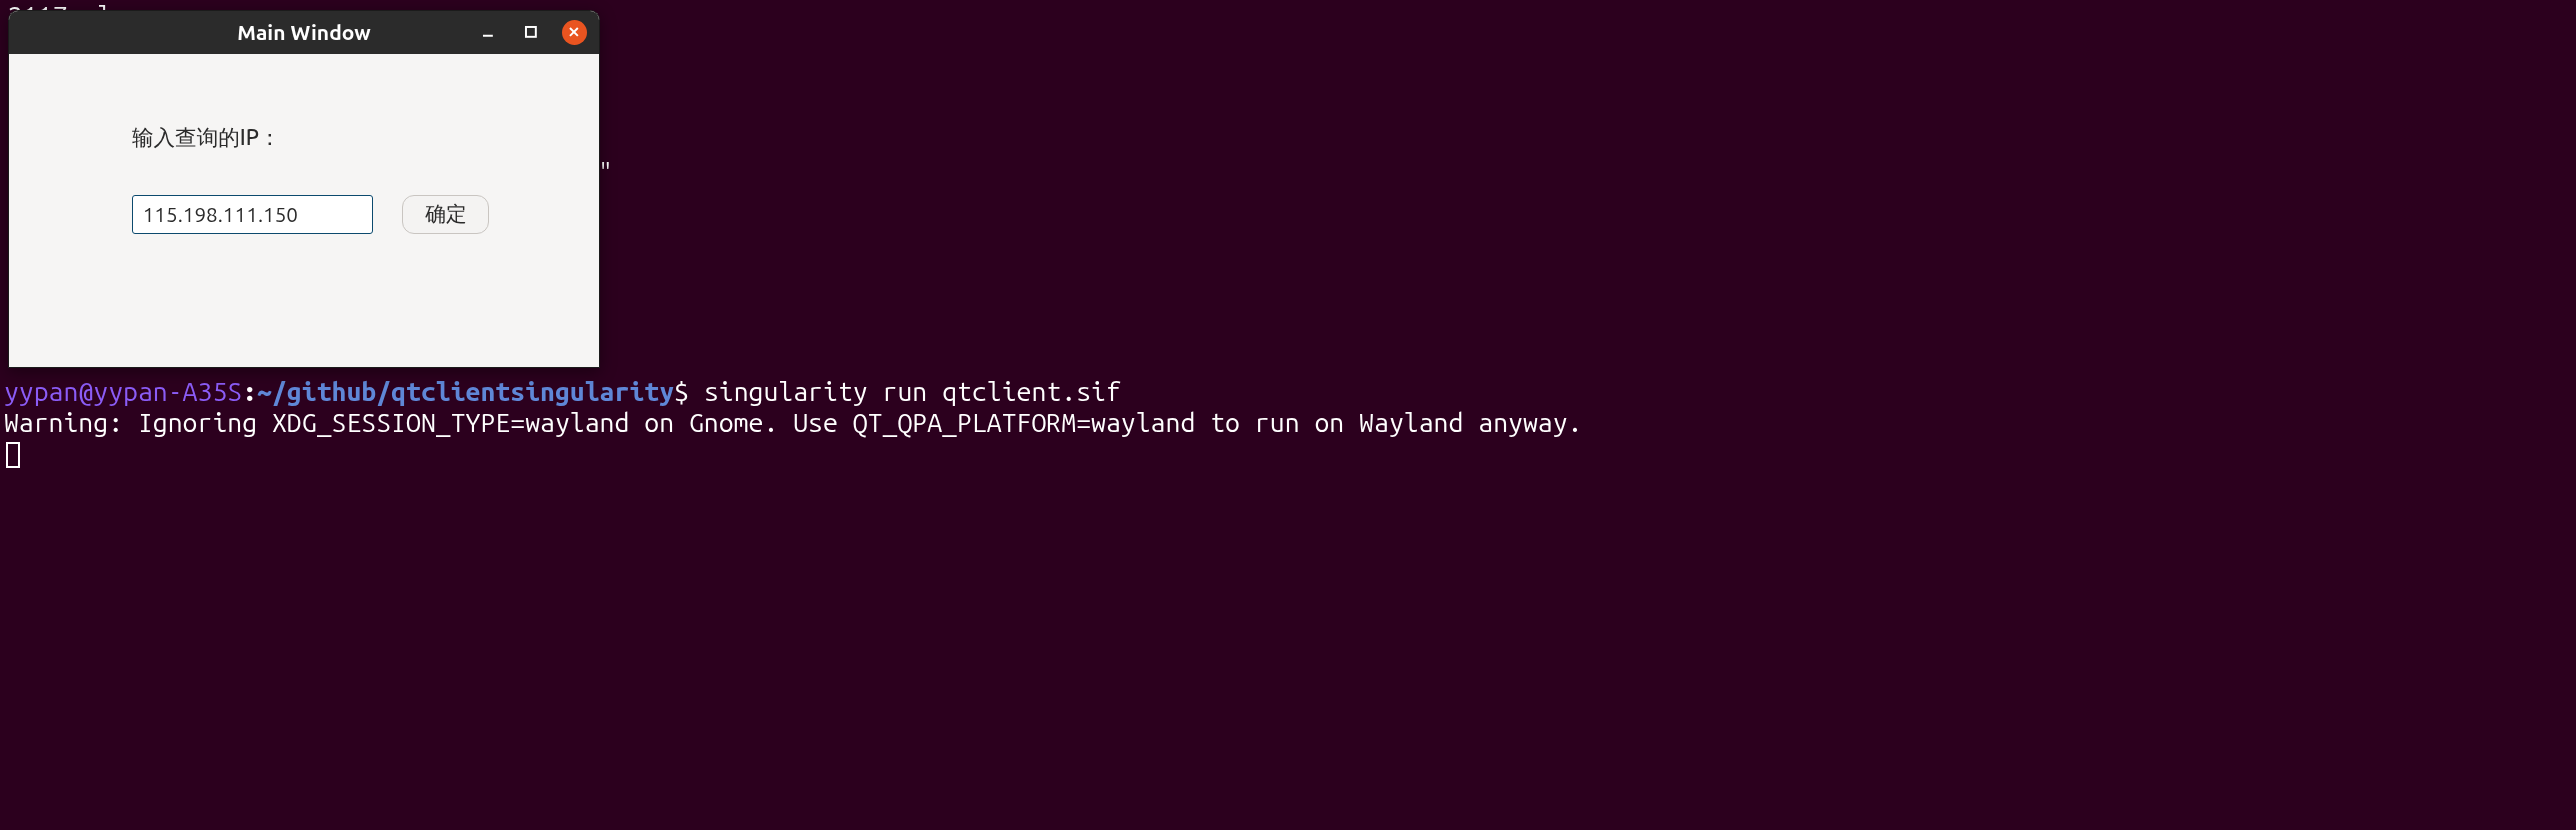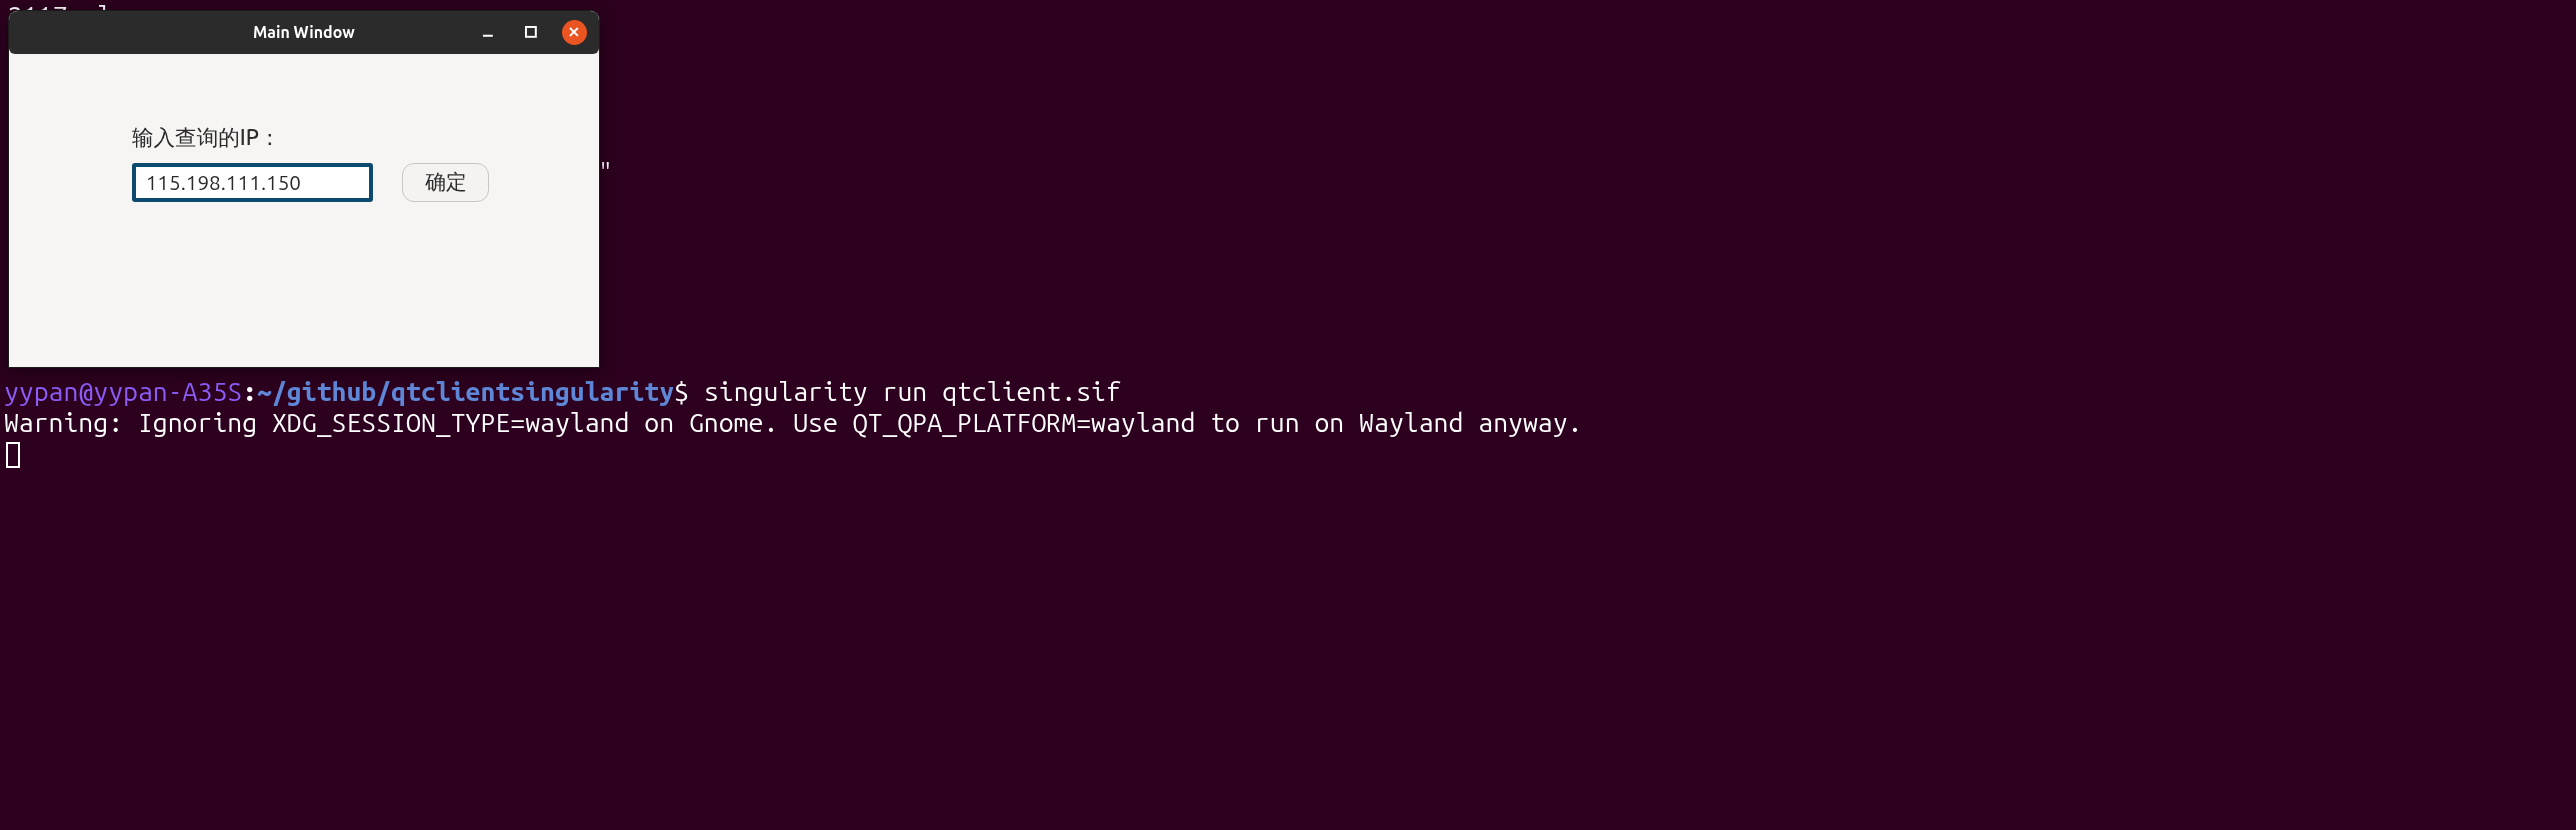--- a/index.html
+++ b/index.html
@@ -76,23 +76,22 @@
       font-family: "Ubuntu", "DejaVu Sans", sans-serif;
     }
     .titlebar {
       height: 43px;
       background: #2b2b2b;
       display: flex;
       align-items: center;
       justify-content: center;
       position: relative;
       color: #ffffff;
-      font-size: 16px;
+      font-size: 21px;
       font-weight: 600;
-      border-radius: 6px;
     }
     .titlebar-title {
       position: absolute;
       left: 50%;
       transform: translateX(-50%);
     }
     .titlebar-controls {
       position: absolute;
       right: 11.8px;
       display: flex;
@@ -115,31 +114,31 @@
       background: transparent;
     }
     .window-body {
       padding: 69px 39px 19.7px 123px;
       color: #222;
     }
     .form-label {
       font-size: 21.6px;
       font-weight: 500;
       color: #2b2b2b;
-      margin-bottom: 11px;
+      margin-bottom: 43px;
     }
     .form-row {
       display: flex;
       gap: 29.5px;
       align-items: center;
     }
     .ip-input {
       width: 241px;
       height: 39px;
-      border: 4px solid #0c4a6e;
+      border: 1px solid #0c4a6e;
       background: #ffffff;
       font-size: 20.7px;
       padding: 5.9px 9.8px;
       font-family: "Ubuntu", sans-serif;
       color: #2b2b2b;
       border-radius: 3px;
     }
     .ok-btn {
       width: 87px;
       height: 39px;

